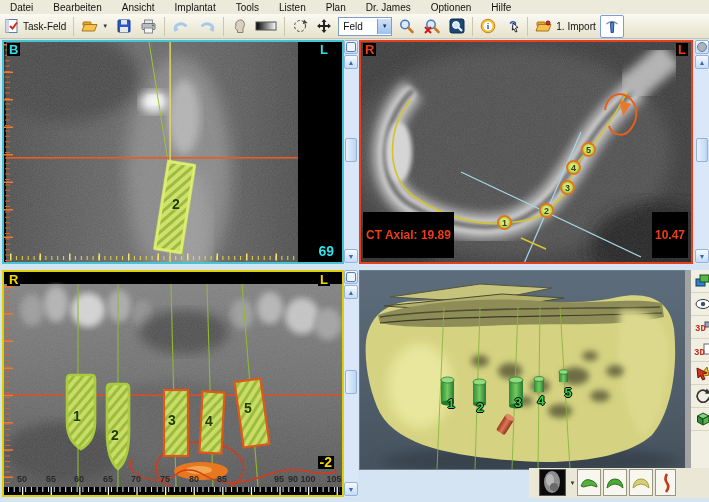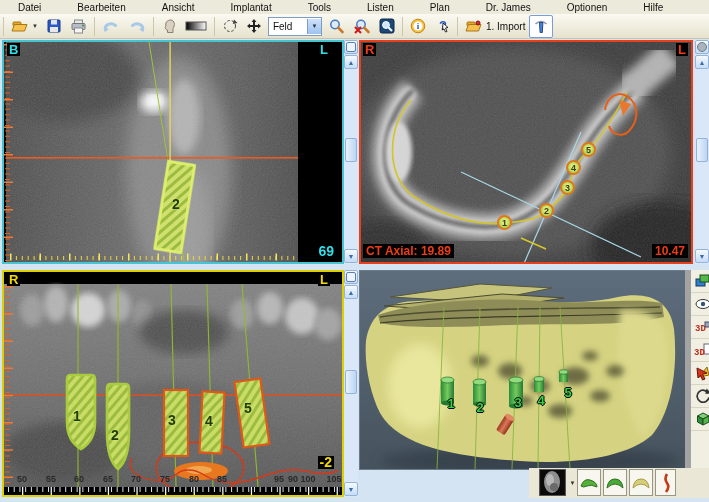--- a/index.html
+++ b/index.html
@@ -2,40 +2,40 @@
 <html><head>
 <meta charset="utf-8">
 <style>
   html,body{margin:0;padding:0;background:#9aa8b4;}
   #app{position:relative;width:709px;height:502px;overflow:hidden;background:#d4e4f2;
        font-family:"Liberation Sans",sans-serif;-webkit-font-smoothing:antialiased;}
   .abs{position:absolute;}
   
   #menubar{position:absolute;left:0;top:0;width:709px;height:14px;background:#eceadb;
            display:flex;align-items:center;font-size:10px;color:#111;}
-  .menu-item{padding:0 18px;cursor:default;}
+  .menu-item{padding:0 10px;cursor:default;}
   #toolbar{position:absolute;left:0;top:14px;width:709px;height:24px;
            background:linear-gradient(#fbfaf2,#e6e2cd);border-bottom:1px solid #c9c5ab;
            display:flex;align-items:center;font-size:10px;color:#111;overflow:hidden;white-space:nowrap;}
   .tbtn{height:21px;display:flex;align-items:center;gap:3px;padding:0 3px;border:1px solid transparent;border-radius:2px;}
   .tbtn.active{background:#fff;border:1px solid #7a9cd8;}
   .tsep{width:1px;height:19px;background:#cbc7ad;margin:0 3px;flex:0 0 1px;}
   .combo{display:flex;align-items:center;height:17px;border:1px solid #7f9cc4;background:#fff;margin:0 2px;}
   .combo .val{padding:0 4px;width:30px;font-size:10px;}
   .combo .cbtn{width:13px;height:15px;background:linear-gradient(#cfe2fb,#9ec2ee);color:#234;
                font-size:6px;display:flex;align-items:center;justify-content:center;border-left:1px solid #7f9cc4;}
   
   .vp{position:absolute;background:#000;}
   #vp-cross{left:2px;top:40px;width:338px;height:220px;border:2px solid #45c5cf;}
   #vp-axial{left:359px;top:40px;width:330px;height:220px;border:2px solid #e8401c;}
   #vp-pano{left:2px;top:270px;width:338px;height:223px;border:2px solid #ded000;}
   #vp-3d{left:359px;top:270px;width:325px;height:198px;border:1px solid #6b7b88;background:#55646f;}
   .corner{position:absolute;font-weight:bold;font-size:13px;line-height:13px;background:#000;padding:0 2px;}
   .cyan{color:#30dfe8;} .red{color:#f03c14;} .yel{color:#f5d800;}
-  .status{position:absolute;font-weight:bold;font-size:12px;background:#000;padding:0 3px;color:#f03c14;}
+  .status{position:absolute;font-weight:bold;font-size:12px;background:#000;padding:16px 3px;color:#f03c14;}
   
   .scrollcol{position:absolute;width:14px;background:#d9e7f8;}
   .sbtn{position:absolute;left:0;width:14px;height:14px;background:linear-gradient(#f5faff,#c6dcf6);
         border:1px solid #96b4da;border-radius:2px;box-sizing:border-box;color:#3a6ea5;font-size:7px;
         display:flex;align-items:center;justify-content:center;}
   .sthumb{position:absolute;left:1px;width:12px;height:24px;background:linear-gradient(90deg,#e8f2fd,#bcd5f3);
           border:1px solid #93b2d8;border-radius:2px;box-sizing:border-box;}
   .tinybox{width:8px;height:8px;border:1px solid #5a7fae;border-radius:2px;background:#eef4fb;}
   .tinycirc{width:8px;height:8px;border-radius:50%;background:#aab4bc;border:1px solid #6b7d8c;}
   
@@ -67,20 +67,28 @@
     <span class="menu-item">Implantat</span>
     <span class="menu-item">Tools</span>
     <span class="menu-item">Listen</span>
     <span class="menu-item">Plan</span>
     <span class="menu-item">Dr. James</span>
     <span class="menu-item">Optionen</span>
     <span class="menu-item">Hilfe</span>
   </div>
 
   <div id="toolbar">
+    <div class="tbtn">
+      <svg width="16" height="16">
+        <rect x="2" y="1.5" width="11" height="13" fill="#fff" stroke="#5a7ab0"></rect>
+        <rect x="2" y="1.5" width="3" height="13" fill="#cdd8ee"></rect>
+        <path d="M6 8 l2.5 2.5 L13 4.5" stroke="#d42814" stroke-width="2" fill="none"></path>
+      </svg>
+      <span>Task-Feld</span>
+    </div>
     <div class="tsep"></div>
     <div class="tbtn">
       <svg width="18" height="16">
         <rect x="2" y="4" width="8" height="4" rx="1" fill="#e8a42c" stroke="#a87818"></rect>
         <path d="M1 13 L3.5 6.5 H16 L13.5 13 Z" fill="#f6c24e" stroke="#a87818"></path>
       </svg>
       <span style="font-size:6px;color:#333">▼</span>
     </div>
     <div class="tbtn">
       <svg width="16" height="16">

